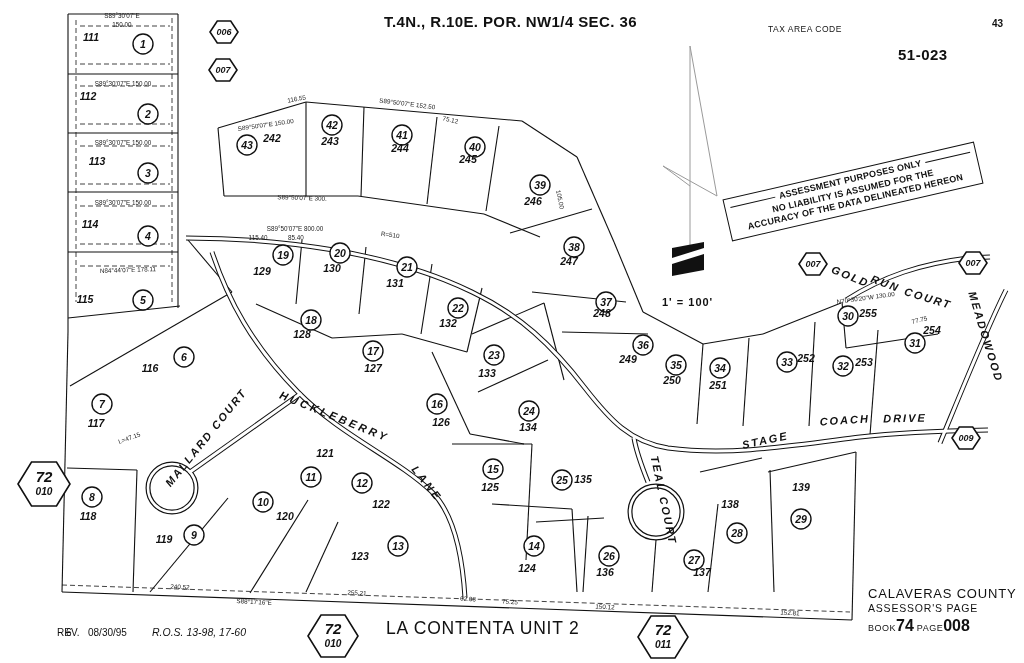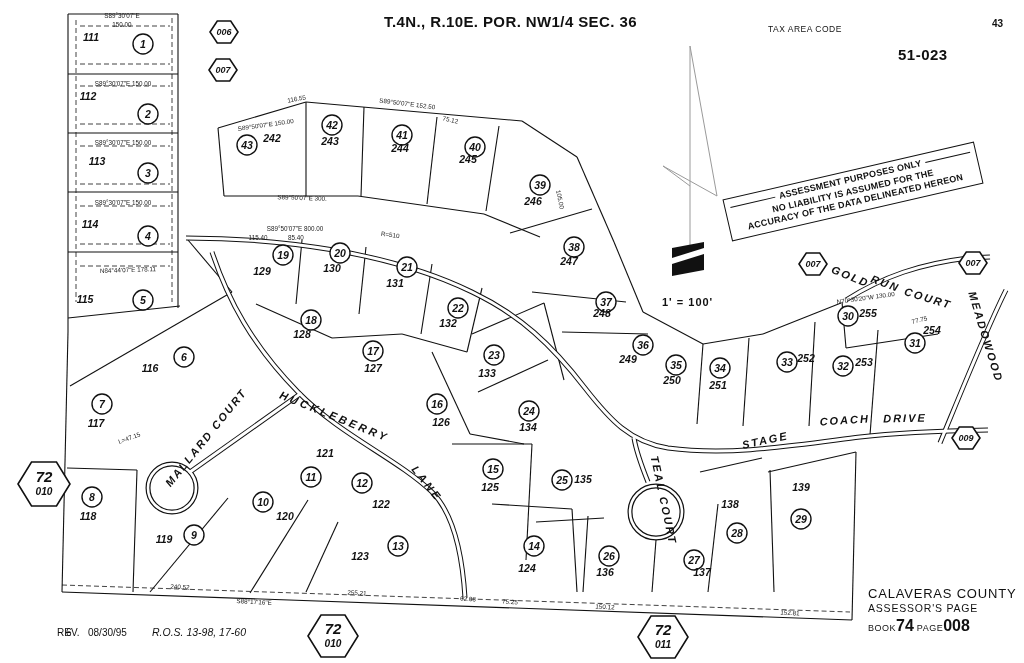--- a/index.html
+++ b/index.html
@@ -328,20 +328,21 @@
     <div>NO LIABILITY IS ASSUMED FOR THE</div>
     <div>ACCURACY OF THE DATA DELINEATED HEREON</div>
   </div>
 
   <div class="abs scale-note">1' = 100'</div>
 
   <div class="abs rev-label">REV.</div>
   <div class="abs rev-num">6</div>
   <div class="abs rev-date">08/30/95</div>
   <div class="abs ros">R.O.S. 13-98, 17-60</div>
+  <div class="abs subdivision">LA CONTENTA UNIT 2</div>
   <div class="abs county1">CALAVERAS COUNTY</div>
   <div class="abs county2">ASSESSOR'S PAGE</div>
   <div class="abs bookrow">
     <span>BOOK</span><b>74</b>
     <span>PAGE</span><b>008</b>
   </div>
 
 </div>
 
 </body></html>

